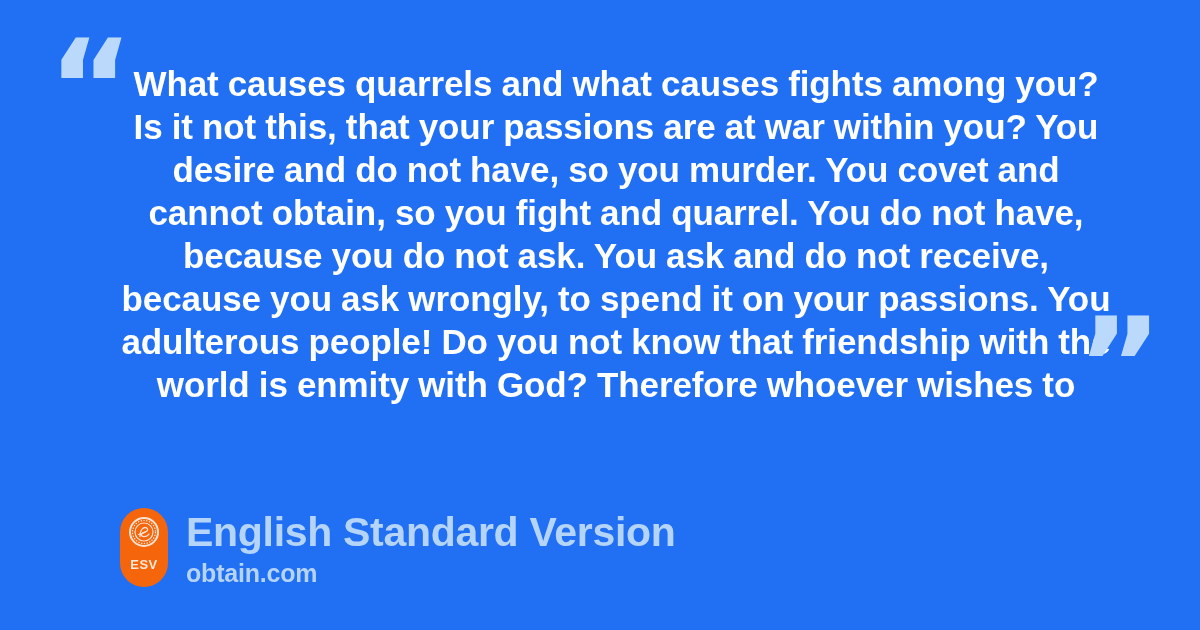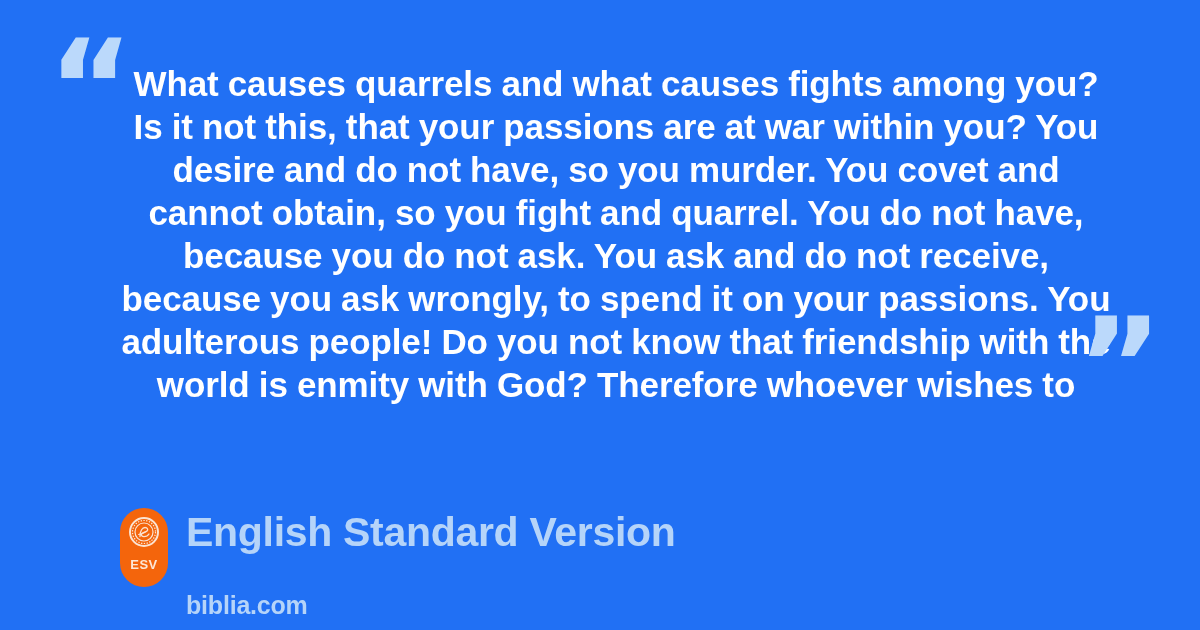--- a/index.html
+++ b/index.html
@@ -100,21 +100,20 @@
     letter-spacing: 0.5px;
     line-height: 1;
   }
 
   #footer-text {
     margin-left: 18px;
     display: flex;
     flex-direction: column;
     justify-content: flex-start;
     padding-top: 1px;
-    gap: 32px;
   }
   #version-title {
     color: #B5D4F9;
     font-family: "Liberation Sans", sans-serif;
     font-weight: 700;
     font-size: 41px;
     line-height: 47px;
     letter-spacing: -0.3px;
     white-space: nowrap;
   }
@@ -150,18 +149,18 @@
         <circle cx="15" cy="15" r="11.5" fill="none" stroke="#FBE3D2" stroke-width="1.2" stroke-dasharray="1.4 1.4"></circle>
         <circle cx="15" cy="15" r="9" fill="#F4650C" stroke="#FBE3D2" stroke-width="1.2"></circle>
         <path d="M11 19.5 C 11 13.5, 13.5 10.5, 16 10.5 C 18.5 10.5, 19.5 12.5, 18 14 C 16.5 15.5, 13.5 15, 12.5 17 C 11.8 18.4, 13 19.6, 15 19.6 C 17 19.6, 19 18.6, 20 17" fill="none" stroke="#FBE3D2" stroke-width="1.3" stroke-linecap="round"></path>
         <path d="M9.5 17.5 C 12 17.2, 14 16.6, 16.2 15.2" fill="none" stroke="#FBE3D2" stroke-width="1.1" stroke-linecap="round"></path>
       </svg>
       <div id="esv-logo-label">ESV</div>
     </div>
 
     <div id="footer-text">
       <div id="version-title">English Standard Version</div>
-      <div id="site-url">biblia.com</div>
+      <div id="site-url">obtain.com</div>
     </div>
 
   </div>
 
 </div>
 
 </body></html>

